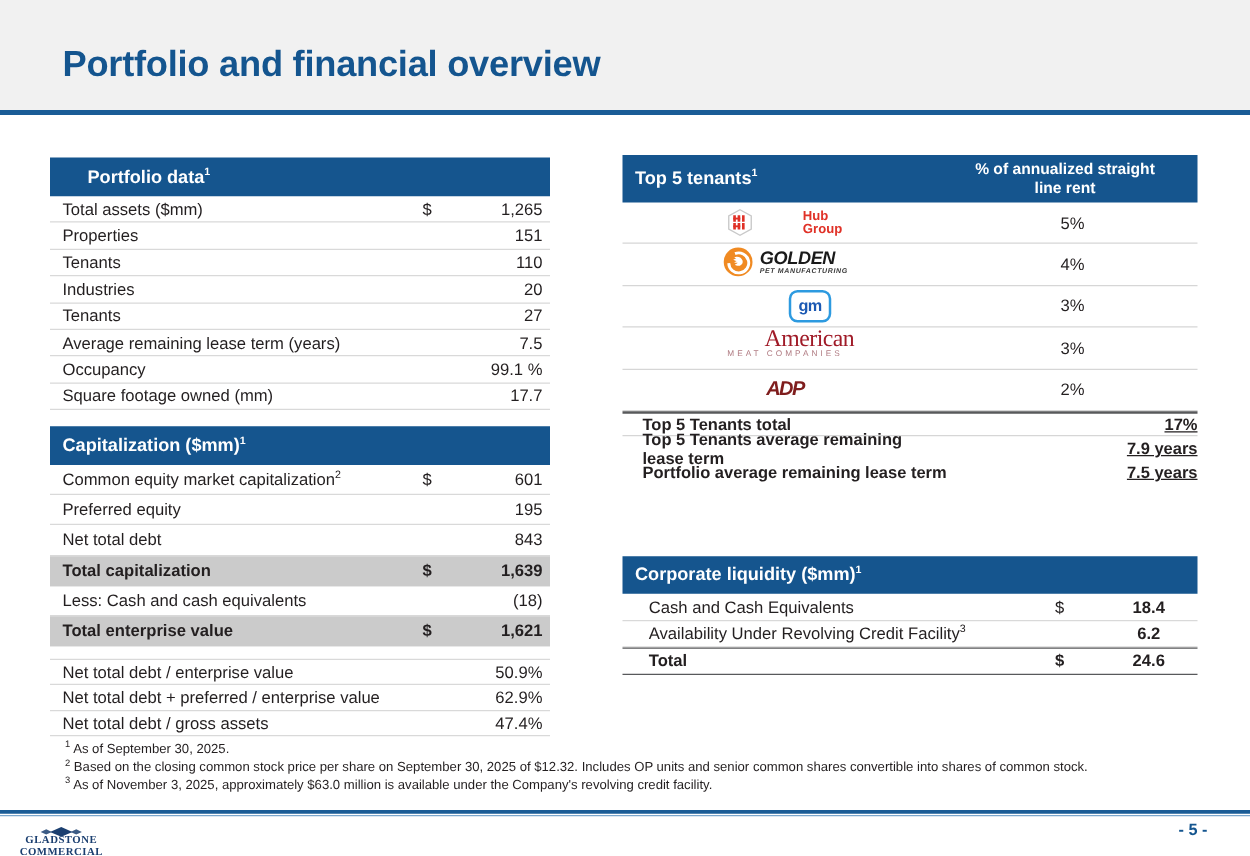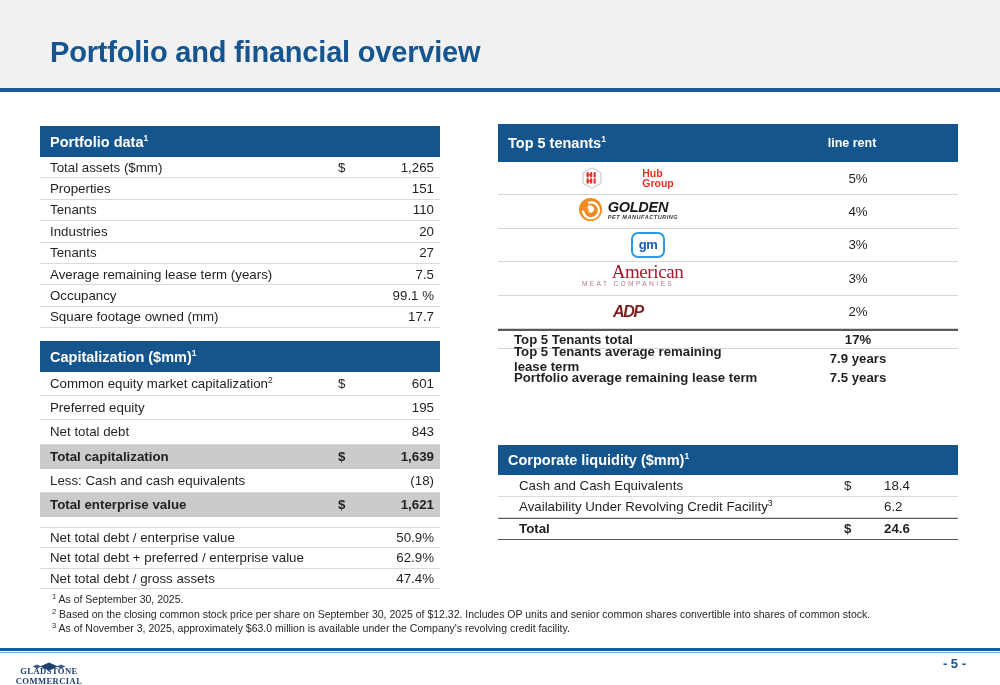--- a/index.html
+++ b/index.html
@@ -48,21 +48,21 @@
   }
   .row .lbl{flex:1;padding-left:10px;white-space:nowrap;}
   .row .cur{width:30px;text-align:left;}
   .row .val{width:66px;text-align:right;padding-right:6px;}
   .row.gray{background:#cbcbcb;font-weight:bold;border-bottom:1px solid #cbcbcb;}
   .row.plain{border-bottom:1px solid #d9d9d9;}
   sup{font-size:8.5px;vertical-align:super;line-height:0;}
 
   
   #portfolio-table{left:40px;top:126px;width:400px;}
-  #portfolio-table .thead{height:31px;}
+  #portfolio-table .thead{height:31px;padding-left:20px;}
   #portfolio-table .row{height:21.4px;}
 
   
   #cap-table{left:40px;top:341px;width:400px;}
   #cap-table .thead{height:31px;}
   #cap-table .row{height:24.2px;}
 
   
   #ratio-table{left:40px;top:527px;width:400px;}
   #ratio-table .row{height:20.8px;font-size:13.3px;}
@@ -80,33 +80,33 @@
     flex:1;display:flex;align-items:center;justify-content:center;height:100%;
   }
   .tenant-pct{
     width:200px;text-align:center;font-size:13.3px;color:#231f20;
   }
   .totals-row{
     display:flex;align-items:center;height:19px;font-size:13.2px;font-weight:bold;
     box-sizing:border-box;
   }
   .totals-row .lbl{flex:1;padding-left:16px;}
-  .totals-row .val{width:200px;text-align:center;}
+  .totals-row .val{width:200px;text-align:right;text-decoration:underline;}
   #tenants-totals{position:absolute;left:498px;top:329px;width:460px;}
   #tenants-totals .t1{border-top:2px solid #58595b;border-bottom:1px solid #d6d6d6;height:20px;}
   #tenants-totals .t2{height:19px;}
   #tenants-totals .t3{height:19px;}
 
   
   #liquidity-table{left:498px;top:417px;width:460px;}
   #liquidity-table .thead{height:30px;margin-top:28px;}
   #liquidity-table .row{height:21.5px;}
   #liquidity-table .row .lbl{padding-left:5px;margin-left:16px;}
   #liquidity-table .row .cur{width:40px;text-align:left;}
-  #liquidity-table .row .val{width:70px;text-align:left;padding-right:4px;}
+  #liquidity-table .row .val{width:70px;text-align:center;padding-right:4px;font-weight:bold;}
   #liquidity-table .row.total{
     font-weight:bold;border-top:1.6px solid #58595b;border-bottom:1.6px solid #58595b;
   }
 
   
   .footnotes{
     position:absolute;left:52px;top:592px;width:930px;
     font-size:10.5px;color:#231f20;line-height:14.6px;
   }
   .footnotes div{white-space:nowrap;}
@@ -273,20 +273,21 @@
           <div class="cur"></div>
           <div class="val">47.4%</div>
         </div>
       </div>
   </div>
 
   <div class="tbl" id="tenants-table">
     <div class="thead">
       <div class="th-left"><span>Top 5 tenants</span><sup>1</sup></div>
       <div class="th-right">
+        <div>% of annualized straight</div>
         <div>line rent</div>
       </div>
     </div>
     <div id="tenant-rows">
         <div class="tenant-row">
           <div class="tenant-logo">
             <div class="logo-hub">
               <span class="hexmark"><svg width="20" height="22" viewBox="0 0 20 22">
                   <polygon points="10,0.8 19,5.8 19,16.2 10,21.2 1,16.2 1,5.8" fill="#fff" stroke="#c9c9c9" stroke-width="1.1"></polygon>
                   <g fill="#e03127">

